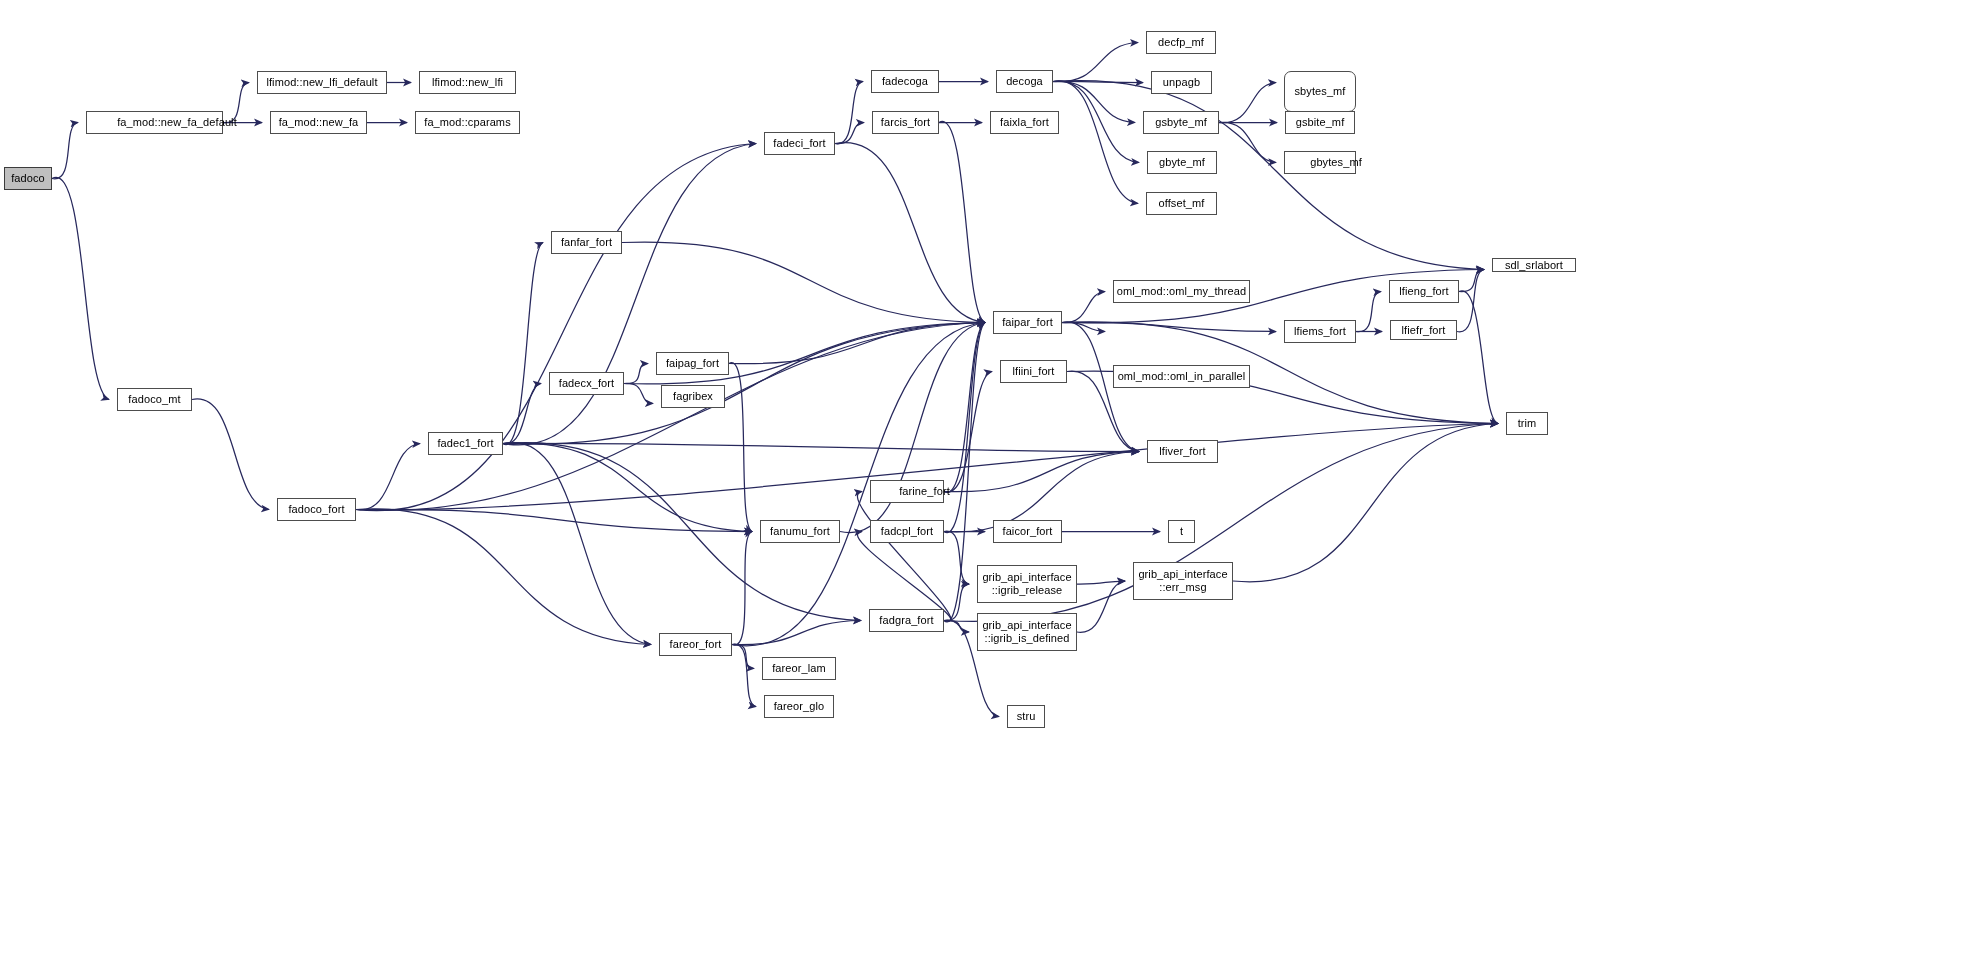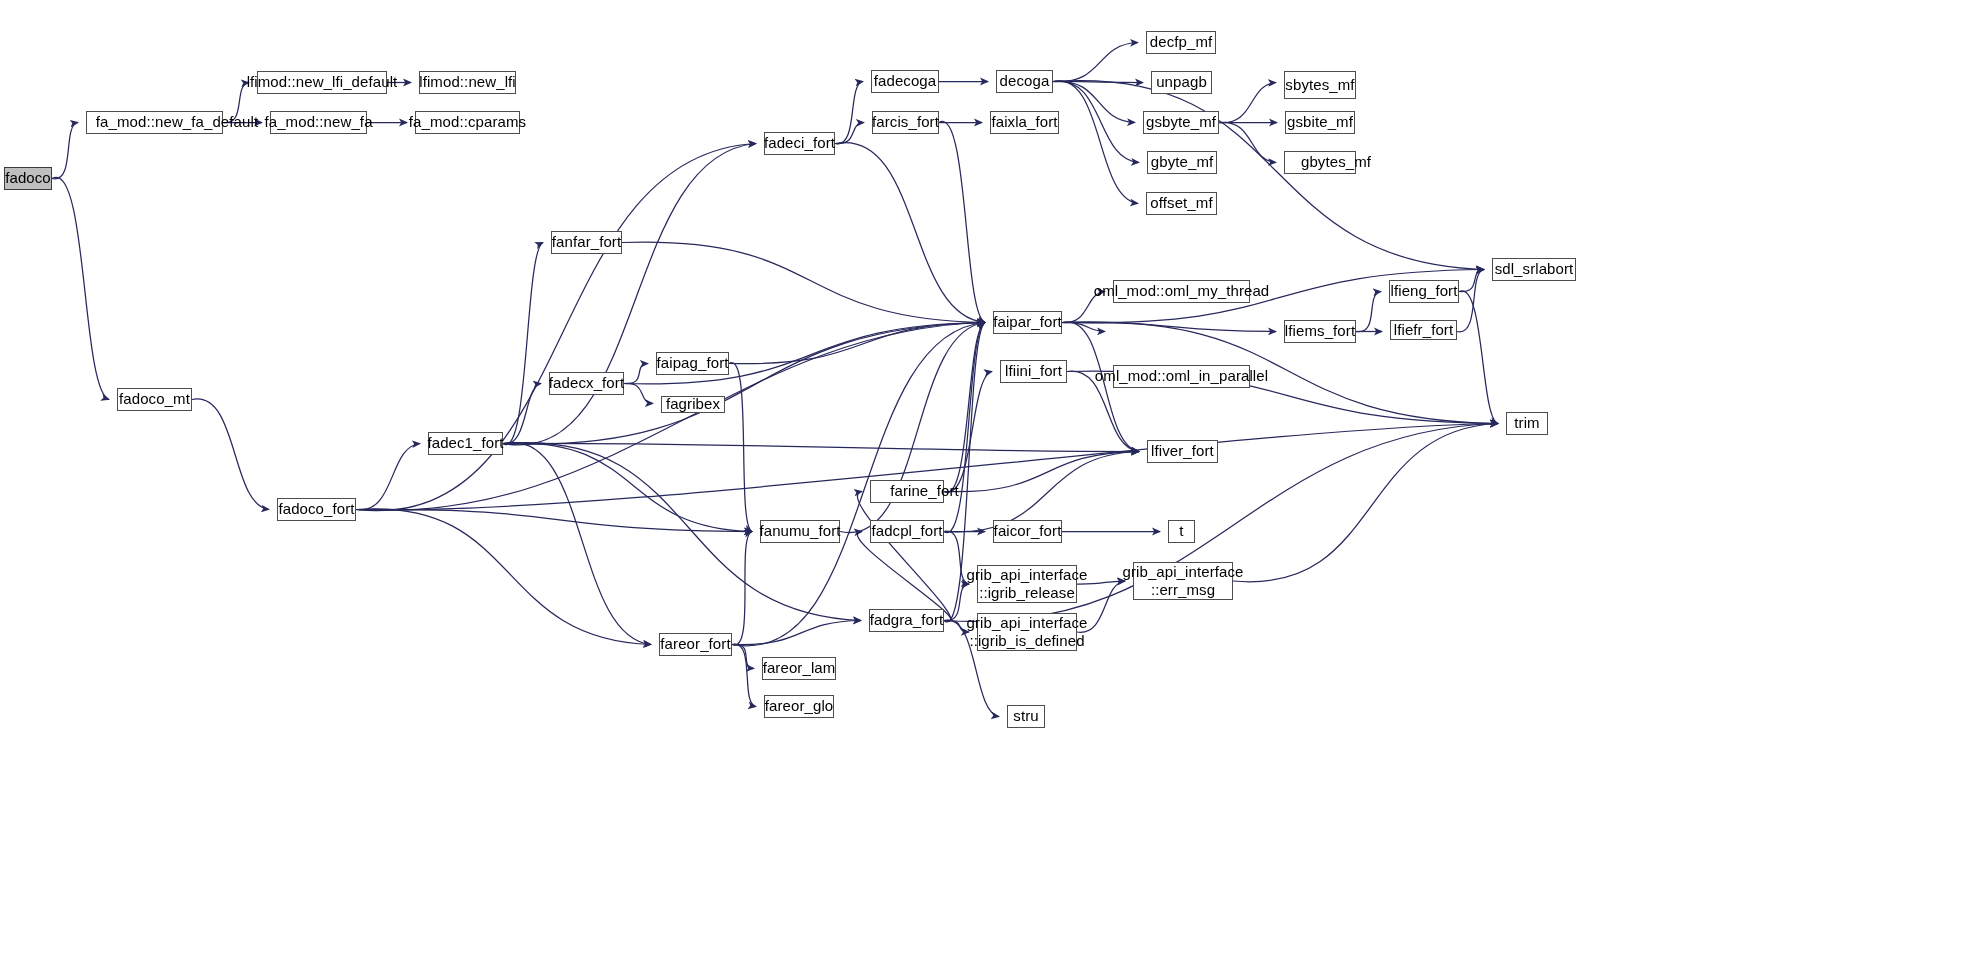--- a/index.html
+++ b/index.html
@@ -27,21 +27,21 @@
   .node {
     position: absolute;
     box-sizing: border-box;
     border: 1px solid #4d4d4d;
     background: #ffffff;
     color: #000000;
     display: flex;
     align-items: center;
     justify-content: center;
     text-align: center;
-    font-size: 15px;
+    font-size: 11px;
     line-height: 1.12;
     white-space: pre;
     letter-spacing: 0.1px;
     z-index: 5;
   }
   .node.root {
     background: #bfbfbf;
     border-color: #3c3c3c;
   }
   .node.two-line {
@@ -154,36 +154,36 @@
       <div class="node" style="left: 764px; top: 132px; width: 71px; height: 23px;">fadeci_fort</div>
       <div class="node" style="left: 871px; top: 70px; width: 68px; height: 23px;">fadecoga</div>
       <div class="node" style="left: 872px; top: 111px; width: 67px; height: 23px;">farcis_fort</div>
       <div class="node" style="left: 990px; top: 111px; width: 69px; height: 23px;">faixla_fort</div>
       <div class="node" style="left: 996px; top: 70px; width: 57px; height: 23px;">decoga</div>
       <div class="node" style="left: 1146px; top: 31px; width: 70px; height: 23px;">decfp_mf</div>
       <div class="node" style="left: 1151px; top: 71px; width: 61px; height: 23px;">unpagb</div>
       <div class="node" style="left: 1143px; top: 111px; width: 76px; height: 23px;">gsbyte_mf</div>
       <div class="node" style="left: 1147px; top: 151px; width: 70px; height: 23px;">gbyte_mf</div>
       <div class="node" style="left: 1146px; top: 192px; width: 71px; height: 23px;">offset_mf</div>
-      <div class="node" style="left: 1284px; top: 71px; width: 72px; height: 28px;">sbytes_mf</div>
+      <div class="node" style="left: 1284px; top: 71px; width: 72px; height: 41px; border-radius: 7px;">sbytes_mf</div>
       <div class="node" style="left: 1285px; top: 111px; width: 70px; height: 23px;">gsbite_mf</div>
       <div class="node" style="left: 1284px; top: 151px; width: 72px; height: 23px; padding-left: 32px;">gbytes_mf</div>
-      <div class="node" style="left: 1492px; top: 258px; width: 84px; height: 23px;">sdl_srlabort</div>
+      <div class="node" style="left: 1492px; top: 258px; width: 84px; height: 14px;">sdl_srlabort</div>
       <div class="node" style="left: 993px; top: 311px; width: 69px; height: 23px;">faipar_fort</div>
       <div class="node" style="left: 1113px; top: 280px; width: 137px; height: 23px;">oml_mod::oml_my_thread</div>
       <div class="node" style="left: 1113px; top: 320px; width: 137px; height: 23px; margin-top: 45px;">oml_mod::oml_in_parallel</div>
       <div class="node" style="left: 1284px; top: 320px; width: 72px; height: 23px;">lfiems_fort</div>
       <div class="node" style="left: 1389px; top: 280px; width: 70px; height: 23px;">lfieng_fort</div>
       <div class="node" style="left: 1390px; top: 320px; width: 67px; height: 20px;">lfiefr_fort</div>
       <div class="node" style="left: 1506px; top: 412px; width: 42px; height: 23px;">trim</div>
       <div class="node" style="left: 1000px; top: 360px; width: 67px; height: 23px;">lfiini_fort</div>
       <div class="node" style="left: 1147px; top: 440px; width: 71px; height: 23px;">lfiver_fort</div>
       <div class="node" style="left: 549px; top: 372px; width: 75px; height: 23px;">fadecx_fort</div>
       <div class="node" style="left: 656px; top: 352px; width: 73px; height: 23px;">faipag_fort</div>
-      <div class="node" style="left: 661px; top: 396px; width: 64px; height: 17px;">fagribex</div>
+      <div class="node" style="left: 661px; top: 385px; width: 64px; height: 23px;">fagribex</div>
       <div class="node" style="left: 760px; top: 520px; width: 80px; height: 23px;">fanumu_fort</div>
       <div class="node" style="left: 870px; top: 480px; width: 74px; height: 23px; padding-left: 35px;">farine_fort</div>
       <div class="node" style="left: 870px; top: 520px; width: 74px; height: 23px;">fadcpl_fort</div>
       <div class="node" style="left: 993px; top: 520px; width: 69px; height: 23px;">faicor_fort</div>
       <div class="node" style="left: 1168px; top: 520px; width: 27px; height: 23px;">t</div>
       <div class="node two-line" style="left: 977px; top: 565px; width: 100px; height: 38px;">grib_api_interface
 ::igrib_release</div>
       <div class="node two-line" style="left: 977px; top: 613px; width: 100px; height: 38px;">grib_api_interface
 ::igrib_is_defined</div>
       <div class="node two-line" style="left: 1133px; top: 562px; width: 100px; height: 38px;">grib_api_interface

